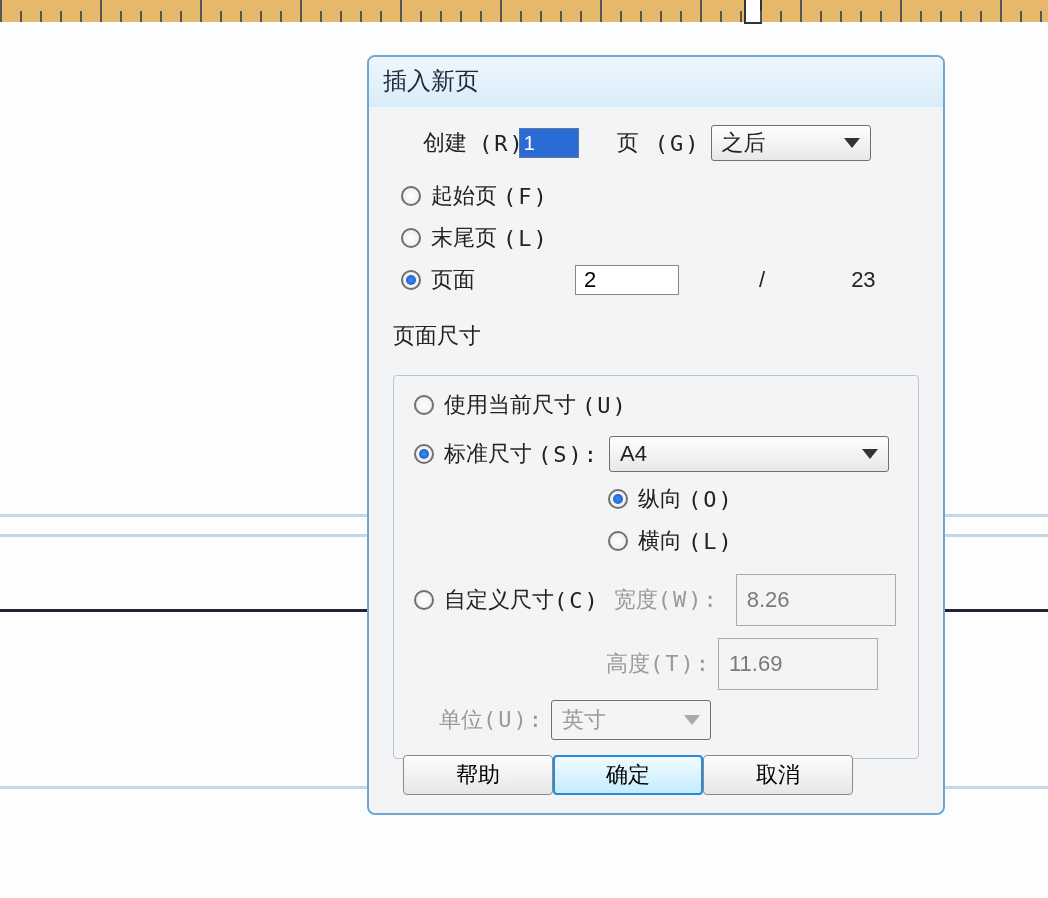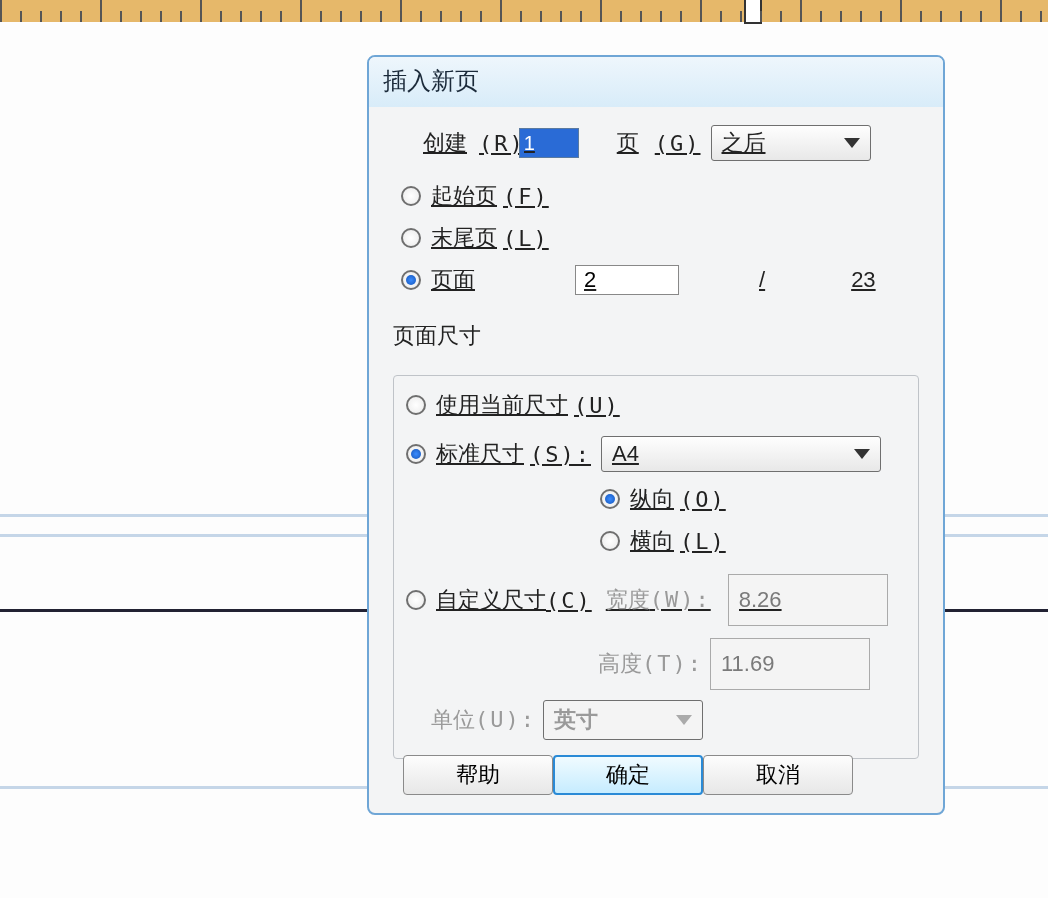--- a/index.html
+++ b/index.html
@@ -46,21 +46,21 @@
     font-size: 24px;
     color: #1b2a3a;
     border-top-left-radius: 6px;
     border-top-right-radius: 6px;
   }
   .dialog .body {
     padding: 18px 24px 0 24px;
     color: #222;
   }
 
-  .row { display: flex; align-items: center; margin-bottom: 12px; flex-wrap: wrap; text-decoration: underline; }
+  .row { display: flex; align-items: center; margin-bottom: 12px; flex-wrap: wrap; }
   .row > * { margin-right: 10px; }
   .row > *:last-child { margin-right: 0; }
 
   input.num {
     width: 60px; height: 30px;
     border: 1px solid #5a7aa0;
     padding: 2px 4px;
     font-size: 20px;
     background: #fff;
   }
@@ -81,21 +81,21 @@
     border-radius: 3px;
     min-width: 150px;
   }
   .select.wide { width: 280px; }
   .select .arrow {
     width: 0; height: 0;
     border-left: 8px solid transparent;
     border-right: 8px solid transparent;
     border-top: 10px solid #333;
   }
-  .select.disabled { color: #9a9a9a; background: #f4f4f4; font-weight: bold; }
+  .select.disabled { color: #9a9a9a; background: #f4f4f4; }
   .select.disabled .arrow { border-top-color: #aaa; }
 
   .radio {
     display: inline-flex; align-items: center;
     cursor: default;
   }
   .radio .circ {
     width: 20px; height: 20px; border-radius: 50%;
     border: 2px solid #6f6f6f; margin-right: 10px;
     background: radial-gradient(#fff,#eaeaea);
@@ -104,21 +104,21 @@
   .radio .circ.on::after {
     content: ""; width: 10px; height: 10px; border-radius: 50%;
     background: radial-gradient(#3a8cff,#1554b8);
   }
   .indent1 { margin-left: 8px; }
   .key { font-family: monospace; font-size: 22px; margin-left: 6px; letter-spacing: 2px;}
 
   .group {
     border: 1px solid #bfc3c8;
     border-radius: 4px;
-    padding: 18px 16px 18px 12px;
+    padding: 18px 16px 18px 20px;
     margin-top: 4px;
     position: relative;
   }
 
   .dim-row {
     display: flex; align-items: center;
     margin-left: 192px;
     margin-bottom: 10px;
   }
   .dim-label { width: 112px; color: #9a9a9a; text-align: left; }

